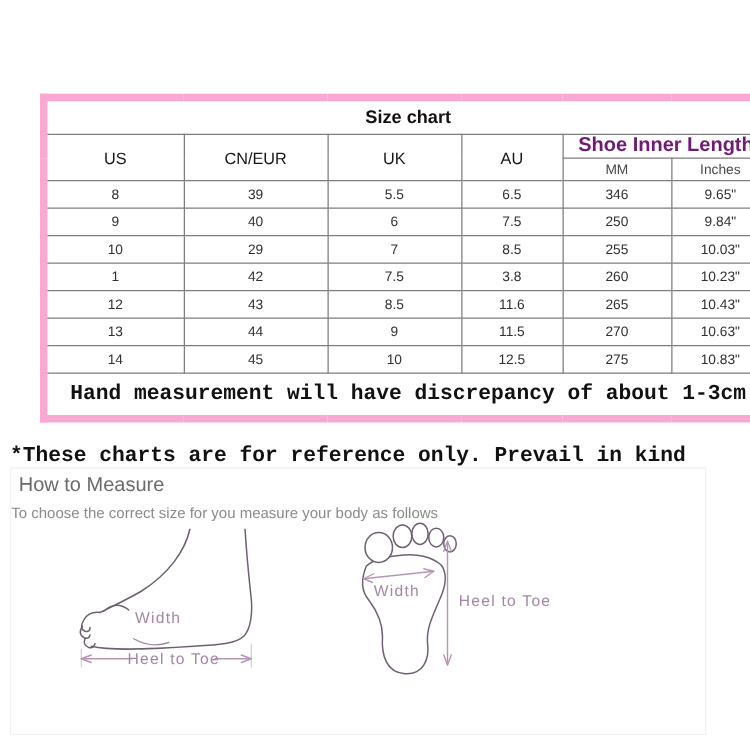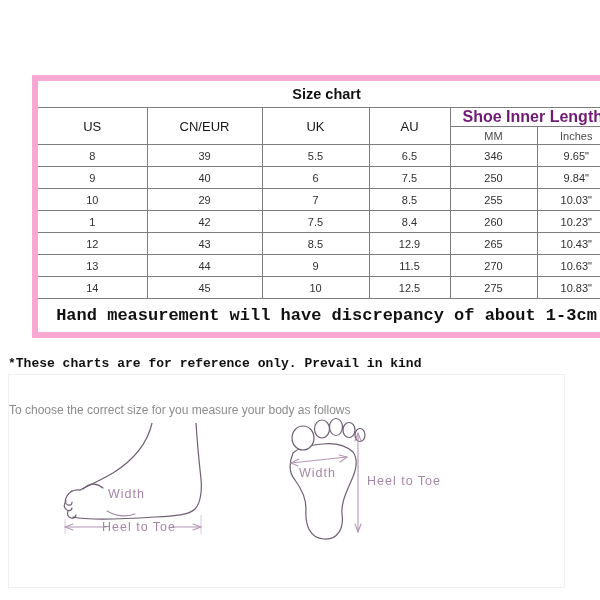--- a/index.html
+++ b/index.html
@@ -24,21 +24,21 @@
   .sub-head{height:17px;font-size:11px;font-weight:normal;color:#4a4a4a;}
   .data-row td{height:21px;font-size:11px;color:#303030;}
   .note-row td{
     height:33px;font-family:"Liberation Mono",monospace;font-weight:bold;
     font-size:17px;color:#111111;
   }
   
   .ref-note{
     position:absolute;left:8px;top:356px;
     font-family:"Liberation Mono",monospace;font-weight:bold;
-    font-size:13px;color:#111111;white-space:nowrap;
+    font-size:17px;color:#111111;white-space:nowrap;
   }
   .how-box{
     position:absolute;left:8px;top:374px;width:555px;height:212px;
     border:1px solid #edf2f1;
   }
   .how-title{
     position:absolute;left:6px;top:5px;font-size:16px;color:#6b6b6b;
   }
   .how-sub{
     position:absolute;left:0;top:28px;font-size:12px;color:#8b8b8b;
@@ -107,29 +107,29 @@
       <td>29</td>
       <td>7</td>
       <td>8.5</td>
       <td>255</td>
       <td>10.03"</td>
     </tr>
     <tr class="data-row">
       <td>1</td>
       <td>42</td>
       <td>7.5</td>
-      <td>8.4</td>
+      <td>3.8</td>
       <td>260</td>
       <td>10.23"</td>
     </tr>
     <tr class="data-row">
       <td>12</td>
       <td>43</td>
       <td>8.5</td>
-      <td>12.9</td>
+      <td>11.6</td>
       <td>265</td>
       <td>10.43"</td>
     </tr>
     <tr class="data-row">
       <td>13</td>
       <td>44</td>
       <td>9</td>
       <td>11.5</td>
       <td>270</td>
       <td>10.63"</td>
@@ -145,20 +145,21 @@
     <tr class="note-row">
       <td colspan="6">Hand measurement will have discrepancy of about 1-3cm</td>
     </tr>
   </tbody>
     </table>
 </div>
 
 <div class="ref-note">*These charts are for reference only. Prevail in kind</div>
 
 <div class="how-box">
+  <div class="how-title">How to Measure</div>
   <div class="how-sub">To choose the correct size for you measure your body as follows</div>
 </div>
 
 <svg class="diagram" style="left:55px;top:423px;" width="165" height="118" viewBox="0 0 165 118">
   <path class="outline" d="M97,0 C93,18 80,36 58,50 C44,58 33,63 25,67"></path>
   <path class="outline" d="M28,66 q10,-9 20,-1"></path>
   <path class="outline" d="M25,67 q-9,-1 -13,6 q-4,7 1,9 q4,1 4,-3"></path>
   <path class="outline" d="M11,78 q-4,6 1,9 q4,2 5,-2"></path>
   <path class="outline" d="M13,88 q-2,5 3,7 q4,1 5,-3"></path>
   <path class="outline" d="M18,94 C35,98 70,96 100,94 C120,93 134,92 140,86 C146,80 147,66 146,56 C144,38 142,16 141,0"></path>

